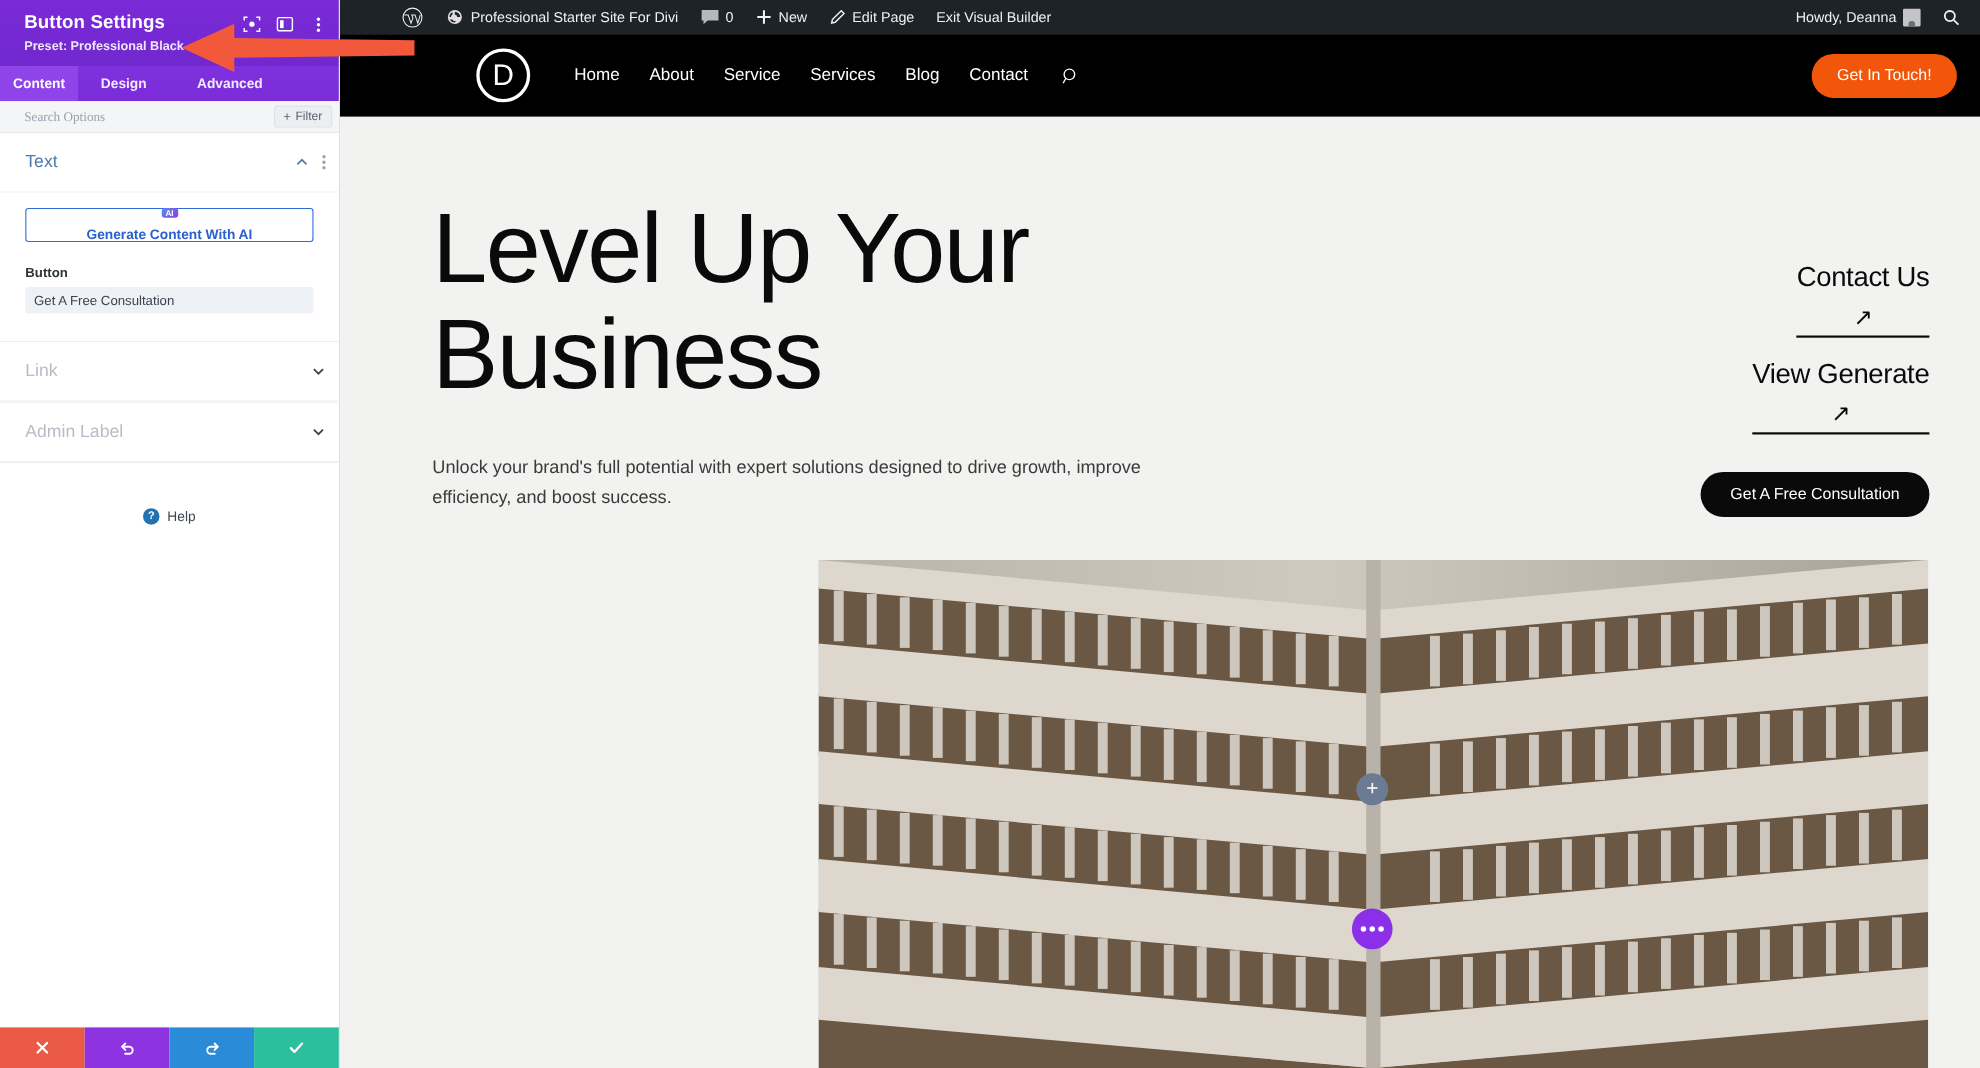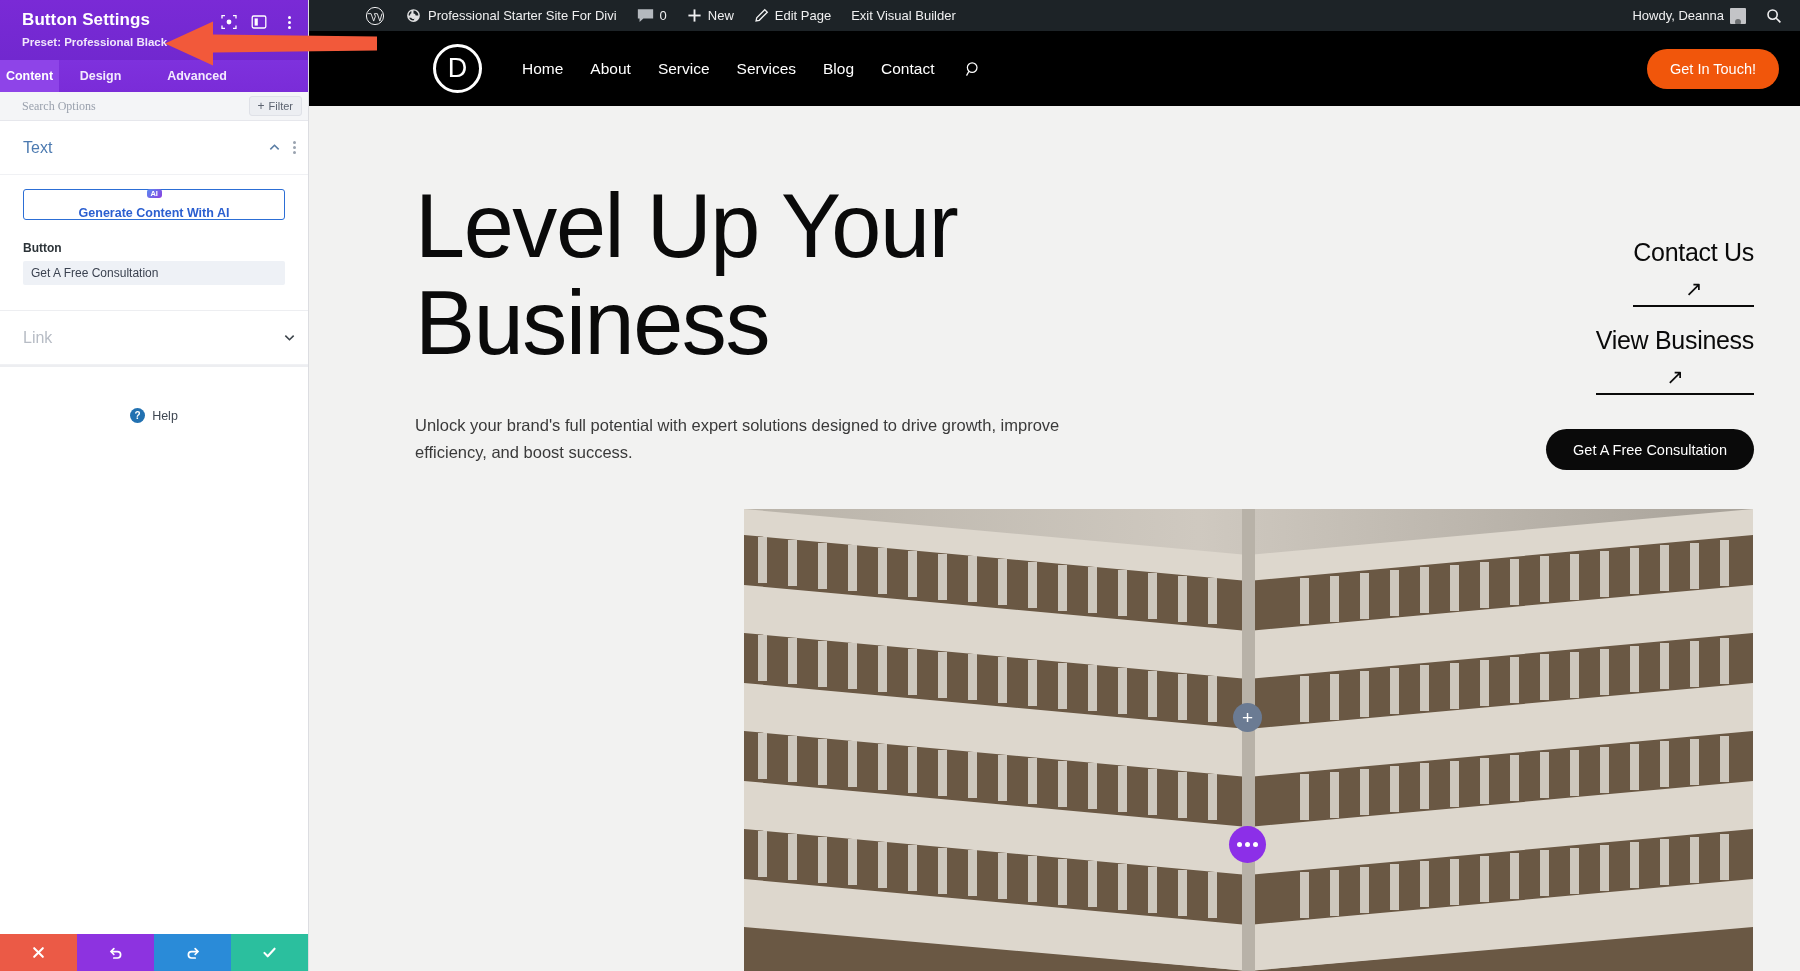--- a/index.html
+++ b/index.html
@@ -79,21 +79,21 @@
     display: flex; height: 32px; background: #7d2fdd;
     background: linear-gradient(180deg,#7e31dd 0%,#7a2cd8 100%);
   }
   .ptab {
     flex: 0 0 auto; padding: 0 22px;
     display: flex; align-items: center; justify-content: center;
     color: #f3eafd; font-size: 12.5px; font-weight: 600;
     height: 32px; cursor: pointer;
   }
   .ptab.active { background: #8e44e8; color: #ffffff; }
-  .ptab.t1 { width: 59px; padding:16px; }
+  .ptab.t1 { width: 71px; padding:16px; }
   .ptab.t2 { width: 83px; padding:0; }
   .ptab.t3 { width: 110px; padding:0; }
 
   .panel-search {
     height: 29px; background: #f4f5f7; border-bottom: 1px solid #e6e7ec;
     display: flex; align-items: center; padding: 0 6px 0 22px;
     position: relative;
   }
   .panel-search input {
     border: 0; background: transparent; outline: none;
@@ -196,21 +196,21 @@
   .site-nav a { color: #fff; font-size: 15.5px; text-decoration:none; }
   .nav-search { width:17px; height:17px; display:block; margin-left:4px; }
   .get-in-touch {
     margin-left: auto;
     background: #f1560b; color: #fff;
     height: 40px; padding: 0 23px; border-radius: 22px;
     display:flex; align-items:center; justify-content:center;
     font-size: 14.5px; cursor:pointer; white-space:nowrap;
   }
 
-  .hero { position: relative; padding: 0 0 0 106px; }
+  .hero { position: relative; padding: 0 0 0 84px; }
   .hero-title {
     margin-top: 72px;
     font-size: 90px; line-height: 97px; font-weight: 400;
     color: #0a0a0a; letter-spacing: -1.4px; max-width: 640px;
   }
   .hero-sub {
     margin-top: 40px; max-width: 720px;
     font-size: 16.5px; line-height: 27px; color: #3a3a3a;
   }
   .hero-actions {
@@ -361,21 +361,21 @@
       <span>Business</span>
     </h1>
     <p class="hero-sub">Unlock your brand's full potential with expert solutions designed to drive growth, improve efficiency, and boost success.</p>
 
     <div class="hero-actions">
       <div class="underlink">
         <span>Contact Us</span>
         <span class="ar">↗</span>
       </div>
       <div class="underlink">
-        <span>View Business</span>
+        <span>View Generate</span>
         <span class="ar">↗</span>
       </div>
       <div class="dark-cta">Get A Free Consultation</div>
     </div>
   </div>
 
   <div class="hero-image">
     <svg class="bldg" viewBox="0 0 1009 462" preserveAspectRatio="none">
       <defs>
         <linearGradient id="conc" x1="0" y1="0" x2="1" y2="0">
@@ -634,20 +634,28 @@
     <div class="sect-head">
       <div class="sect-title closed">Link</div>
       <span>
         <svg class="chev" viewBox="0 0 14 14" fill="none" stroke="#3c434a" stroke-width="1.7">
             <path d="M2.5 5L7 9.4 11.5 5"></path>
           </svg>
       </span>
     </div>
     <div class="divider"></div>
 
+    <div class="sect-head">
+      <div class="sect-title closed">Admin Label</div>
+      <span>
+        <svg class="chev" viewBox="0 0 14 14" fill="none" stroke="#3c434a" stroke-width="1.7">
+            <path d="M2.5 5L7 9.4 11.5 5"></path>
+          </svg>
+      </span>
+    </div>
     <div class="divider"></div>
 
     <div class="help-row">
       <span class="help-q">?</span>
       <span>Help</span>
     </div>
   </div>
 
   <div class="panel-foot">
     <div class="pf pf-close">

